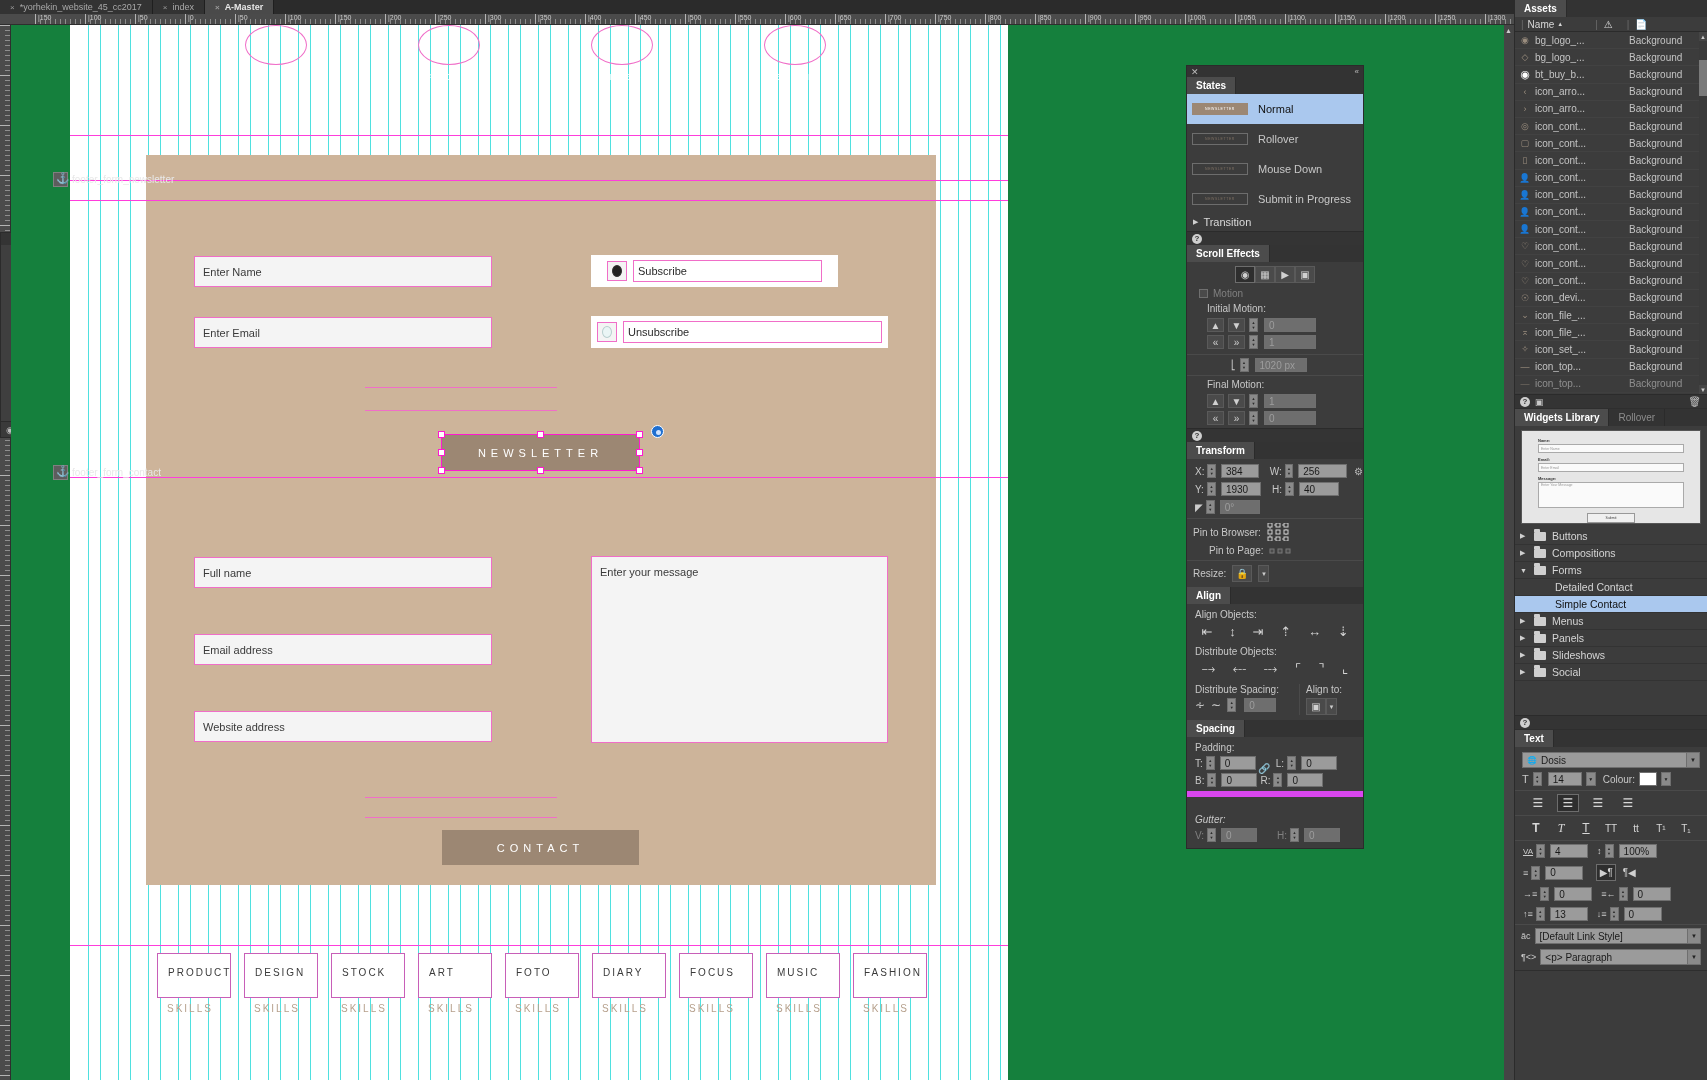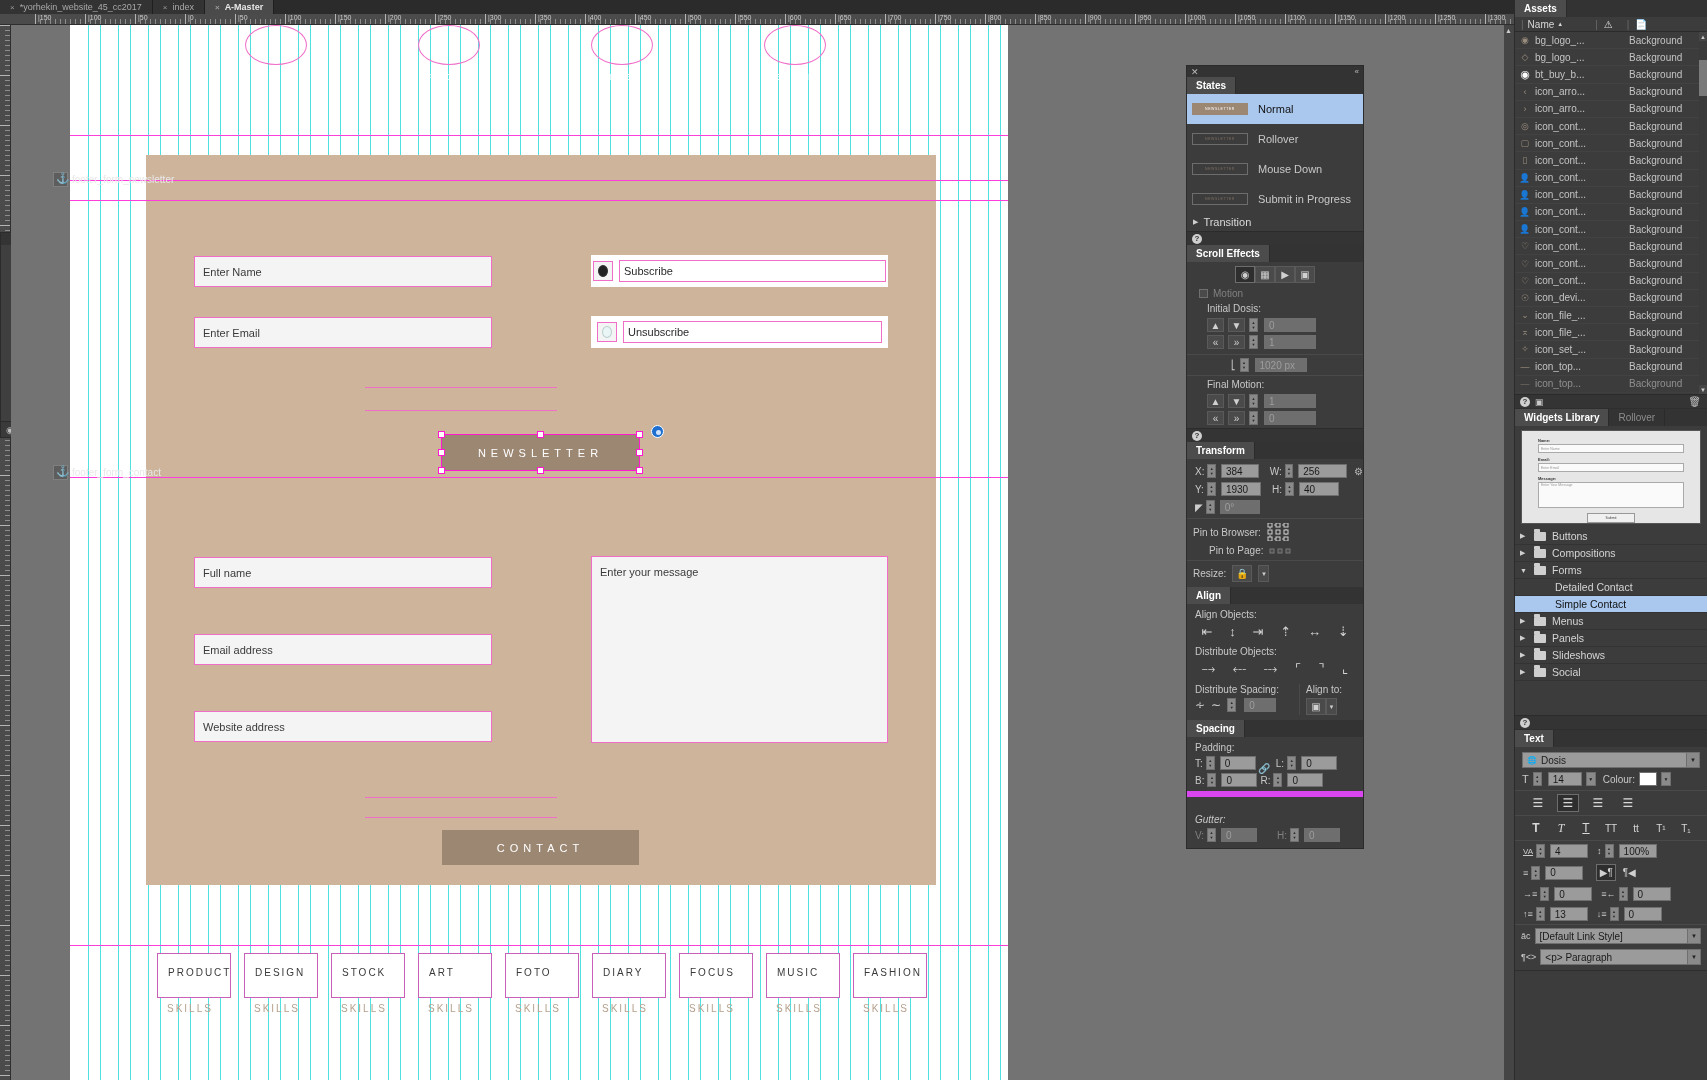--- a/index.html
+++ b/index.html
@@ -16,21 +16,21 @@
   .tab-x{font-size:8px;color:#9a9a9a;}
   
   #hruler{position:absolute;left:0;top:14px;width:1514px;height:11px;background:#4b4b4b;border-bottom:1px solid #2e2e2e;overflow:hidden;}
   .hr-tick{position:absolute;top:5px;width:1px;height:6px;background:#8e8e8e;}
   .hr-tick.major{top:0px;height:11px;background:#b4b4b4;}
   .hr-lab{position:absolute;top:0px;font-size:7px;color:#cfcfcf;padding-left:2px;}
   #vruler{position:absolute;left:0;top:25px;width:11px;height:1055px;background:#4b4b4b;border-right:1px solid #2e2e2e;overflow:hidden;}
   .vr-tick{position:absolute;left:5px;height:1px;width:6px;background:#8e8e8e;}
   .vr-tick.major{left:0;width:11px;background:#b4b4b4;}
   
-  #canvasarea{position:absolute;left:11px;top:25px;width:1503px;height:1055px;background:#737373;overflow:hidden;}
+  #canvasarea{position:absolute;left:11px;top:25px;width:1503px;height:1055px;background:#15803d;overflow:hidden;}
   #page{position:absolute;left:59px;top:0px;width:938px;height:1055px;background:#ffffff;}
   .guide-v{position:absolute;top:0;bottom:0;width:1px;background:#4fe0df;}
   .guide-h{position:absolute;left:0;right:0;height:1px;background:#ff3ddc;}
   .tan-band{position:absolute;background:#cdb49a;}
   
   .topicon{position:absolute;}
   .topicon .oval{width:62px;height:40px;border:1px solid #f06ec8;border-radius:50%/50%;}
   .topicon .cap{text-align:center;font-size:9px;letter-spacing:3px;color:#ffffff;margin-top:7px;font-family:"Liberation Sans",sans-serif;}
   
   #cibar{position:absolute;background:#9c8773;display:flex;align-items:center;justify-content:center;}
@@ -784,21 +784,21 @@
     </div>
 
 
     <div class="field" style="left:124px;top:231px;width:298px;height:31px;">
       <span class="ph">Enter Name</span>
     </div>
     <div class="field" style="left:124px;top:292px;width:298px;height:31px;">
       <span class="ph">Enter Email</span>
     </div>
 
-    <div class="radiorow" style="left:521px;top:230px;width:297px;height:32px;background:#fff;border:1px solid #ffffff;padding:1px;">
+    <div class="radiorow" style="left:521px;top:230px;width:247px;height:32px;background:#fff;border:1px solid #ffffff;padding:15px;">
       <div class="radiobox">
           <div class="radiodot"></div>
         </div>
       <div class="radiolabel">Subscribe</div>
     </div>
     <div class="radiorow" style="left:521px;top:291px;width:297px;height:32px;background:#fff;border:1px solid #ffffff;padding:5px;">
       <div class="radiobox">
           <div class="radiodot off"></div>
         </div>
       <div class="radiolabel">Unsubscribe</div>
@@ -1243,21 +1243,21 @@
   <div style="display:flex;gap:0;justify-content:center;padding:4px 0 3px 0;">
     <span class="ibtn on">◉</span>
     <span class="ibtn">▦</span>
     <span class="ibtn">▶</span>
     <span class="ibtn">▣</span>
   </div>
   <div style="display:flex;align-items:center;gap:5px;padding:2px 0 2px 12px;">
     <span style="width:9px;height:9px;border:1px solid #6f6f6f;background:#4a4a4a;display:inline-block;"></span>
     <span class="lbl dim">Motion</span>
   </div>
-  <div class="lbl" style="padding:2px 0 3px 20px;">Initial Dosis:</div>
+  <div class="lbl" style="padding:2px 0 3px 20px;">Initial Motion:</div>
   <div style="display:flex;align-items:center;gap:4px;padding:1px 0 2px 20px;">
     <span class="ibtn" style="width:17px;height:14px;">▲</span>
     <span class="ibtn" style="width:17px;height:14px;">▼</span>
     <span class="spin">
         <span>▲</span>
         <span>▼</span>
       </span>
     <span class="numbox dis" style="width:52px;">0</span>
   </div>
   <div style="display:flex;align-items:center;gap:4px;padding:1px 0 2px 20px;">

